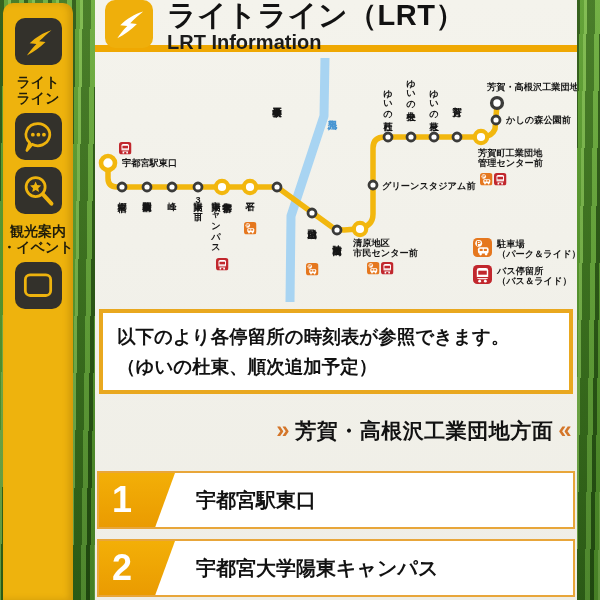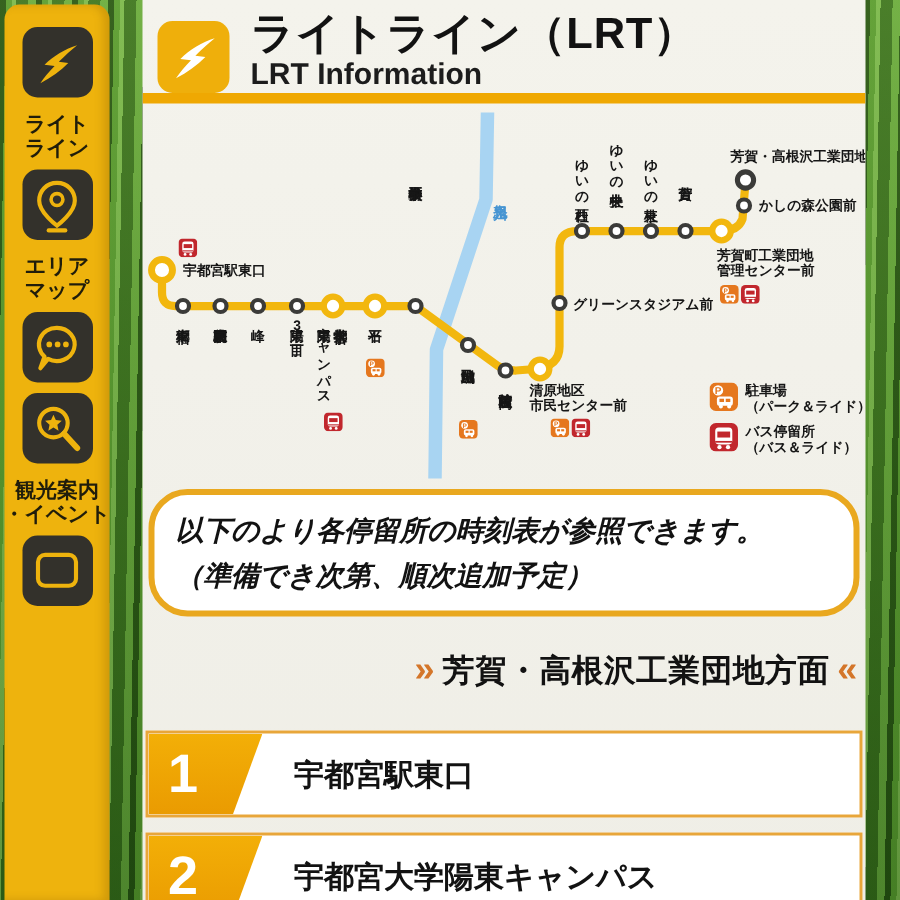--- a/index.html
+++ b/index.html
@@ -31,35 +31,35 @@
     display:flex;align-items:center;justify-content:center;flex:none;}
   .tile svg{width:38px;height:38px;color:#eeb30d;}
   .side-label{margin-top:10px;font-size:14px;line-height:15.5px;font-weight:700;
     text-align:center;color:#201d0b;min-height:31px;white-space:nowrap;}
   
   .content{
     position:absolute;left:95px;top:0;width:482px;height:600px;
     background:linear-gradient(180deg,#f4f3ec 0%,#f1f0e9 60%,#efeee6 100%);
     overflow:hidden;
   }
-  .header{height:62px;display:flex;align-items:flex-end;padding-left:10px;}
+  .header{height:45px;display:flex;align-items:flex-start;padding-left:10px;}
   .logo-tile{width:48px;height:48px;border-radius:10px;background:#efaf0b;
     display:flex;align-items:center;justify-content:center;flex:none;}
   .logo-tile svg{width:40px;height:40px;color:#ffffff;}
   .titles{margin-left:14px;}
   .page-title{margin:0;font-size:29px;line-height:30px;font-weight:700;color:#121212;letter-spacing:.5px;}
   .page-subtitle{font-size:20px;font-weight:700;color:#1c1c1c;margin-top:1px;}
   .yellow-band{height:7px;background:#efa802;}
   .map-wrap{height:253px;position:relative;}
   .map-wrap svg{display:block;}
   .map-label{font-weight:700;fill:#161616;font-size:9.2px;}
   .vlabel{writing-mode:vertical-rl;text-orientation:upright;}
   .notice-box{
     margin:4px 4px 0 4px;background:#ffffff;border:4px solid #e9a81f;
-    border-radius:26px;padding:7px 14px;font-style:italic;
+    border-radius:0;padding:7px 14px;
   }
   .notice-box p{margin:3px 0;font-size:18.5px;line-height:27px;font-weight:700;color:#121212;}
   .direction-heading{
     margin-top:22px;text-align:right;font-size:21px;font-weight:700;color:#121212;
     letter-spacing:.5px;
   }
   .chev{color:#d4762a;font-size:24px;font-weight:700;margin:0 5px;}
   #stop-list{margin-top:26px;padding:0 2px;}
   .stop-row{
     position:relative;background:#ffffff;border:2px solid #e8a63a;
@@ -153,28 +153,20 @@
 <div class="bg"></div>
 
 <nav class="sidebar" id="sidebar">
     <div class="side-item">
       <div class="tile">
         <svg viewBox="0 0 48 48">
           <use href="#sym-lrt-arrow-icon"></use>
         </svg>
       </div>
       <div class="side-label">ライト<br>ライン</div>
-    </div>
-    <div class="side-item">
-      <div class="tile">
-        <svg viewBox="0 0 48 48">
-          <use href="#sym-map-pin-icon"></use>
-        </svg>
-      </div>
-      <div class="side-label">エリア<br>マップ</div>
     </div>
     <div class="side-item">
       <div class="tile">
         <svg viewBox="0 0 48 48">
           <use href="#sym-chat-bubble-icon"></use>
         </svg>
       </div>
     </div>
     <div class="side-item">
       <div class="tile">
@@ -266,21 +258,21 @@
         <text x="402" y="194.5" class="map-label" font-size="9.4">駐車場</text>
         <text x="402" y="205" class="map-label" font-size="9.4">（パーク＆ライド）</text>
         <use href="#sym-bus-stop-icon" x="378" y="213" width="19" height="19"></use>
         <text x="402" y="221.5" class="map-label" font-size="9.4">バス停留所</text>
         <text x="402" y="232" class="map-label" font-size="9.4">（バス＆ライド）</text>
       </svg>
   </div>
 
   <div class="notice-box">
     <p>以下のより各停留所の時刻表が参照できます。</p>
-    <p>（準備でき次第、順次追加予定）</p>
+    <p>（ゆいの杜東、順次追加予定）</p>
   </div>
 
   <div class="direction-heading">
     <span class="chev">»</span><span>芳賀・高根沢工業団地方面</span><span class="chev">«</span>
   </div>
 
   <div id="stop-list">
       <div class="stop-row">
         <div class="stop-num">1</div>
         <div class="stop-name">宇都宮駅東口</div>

